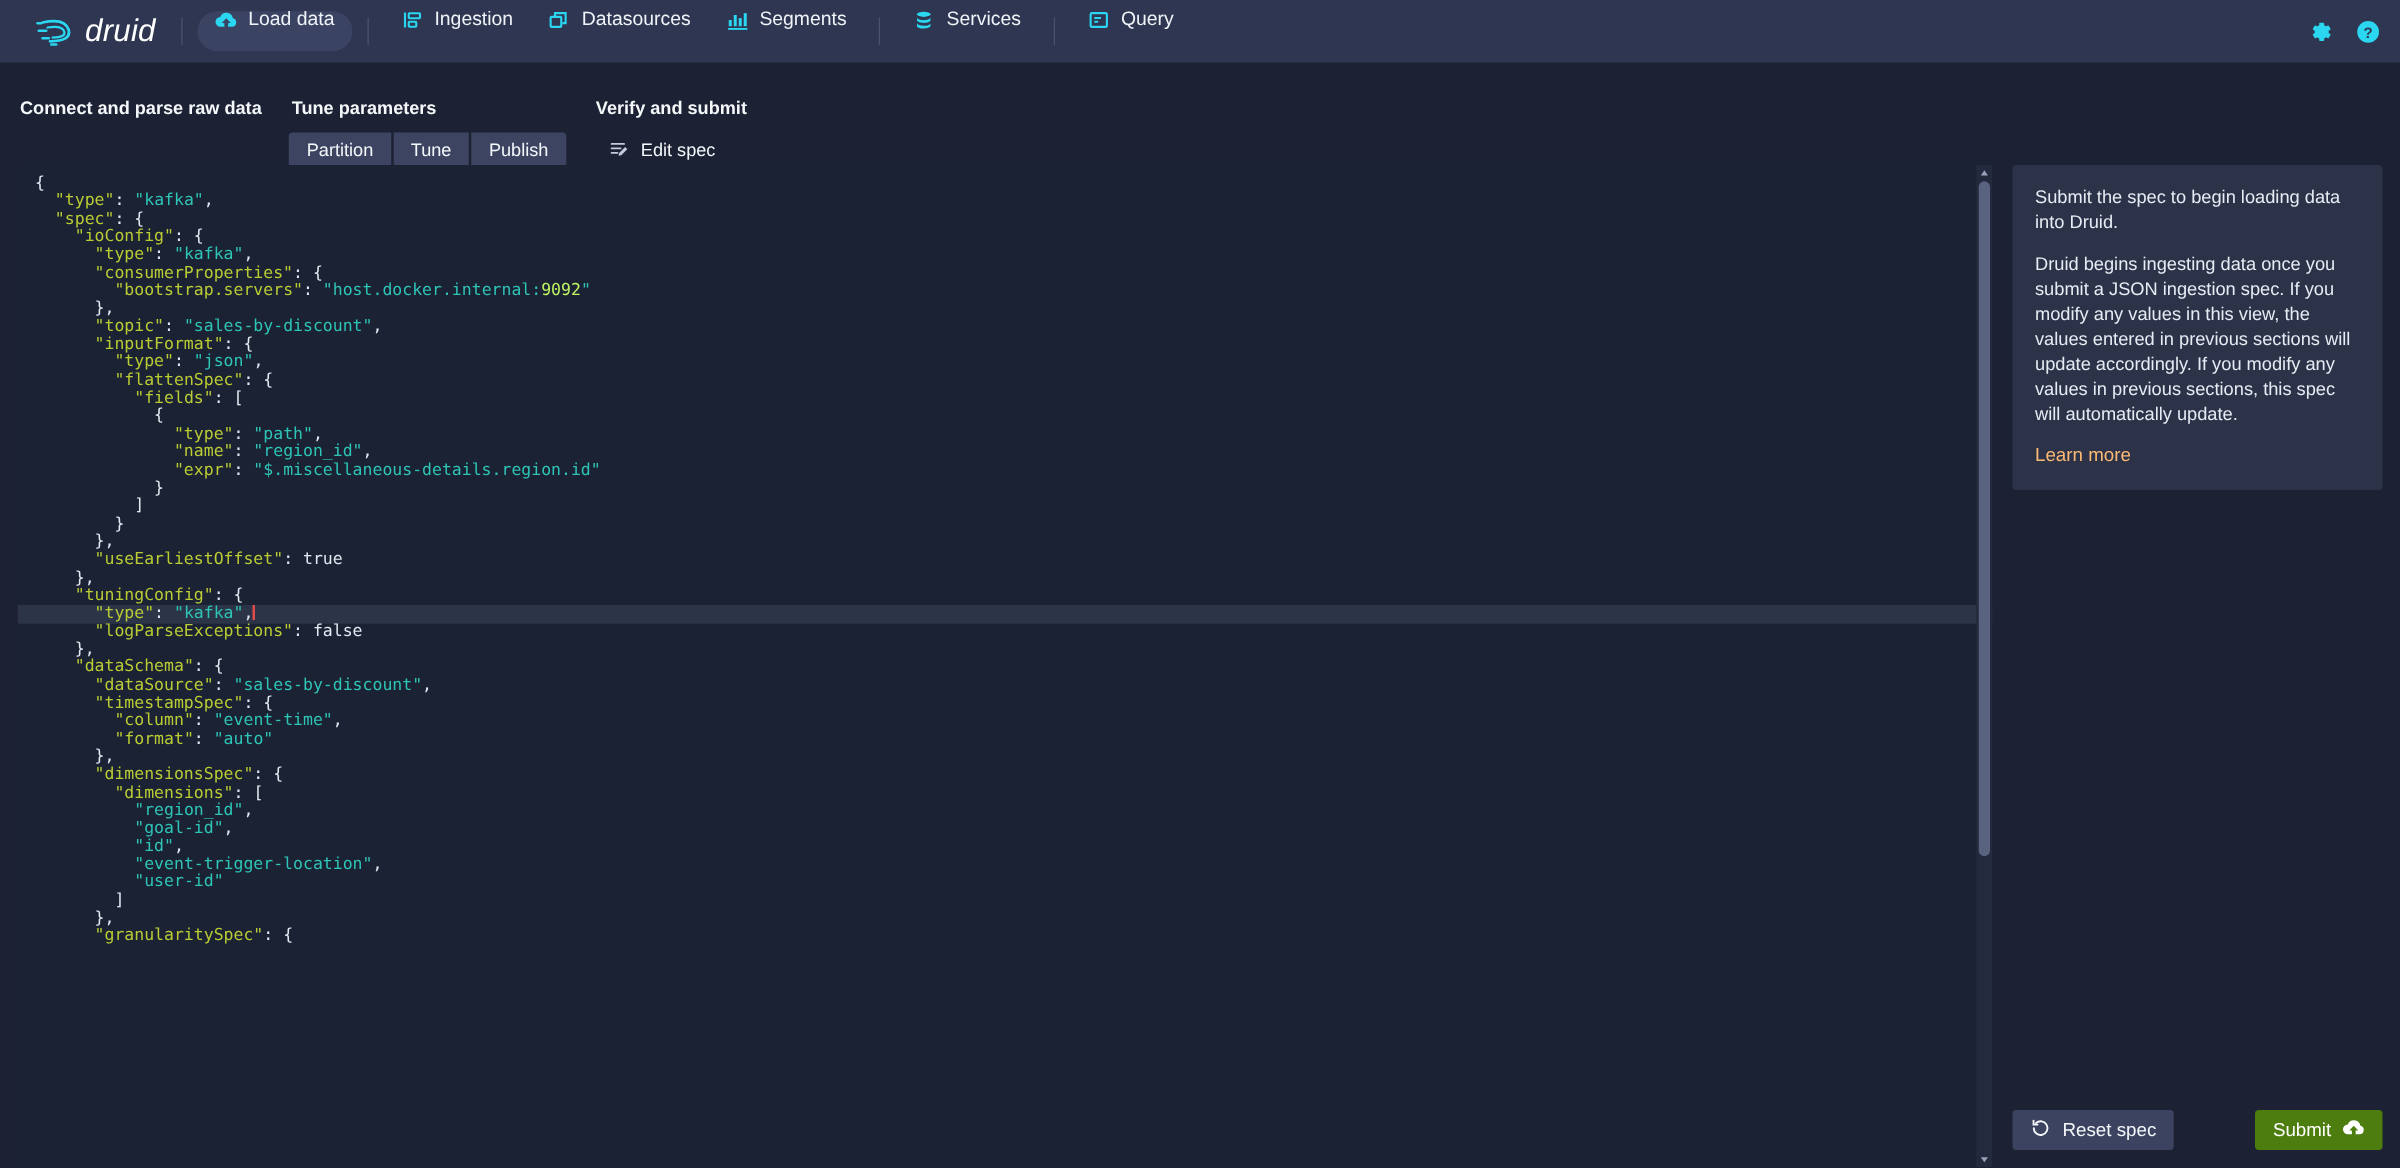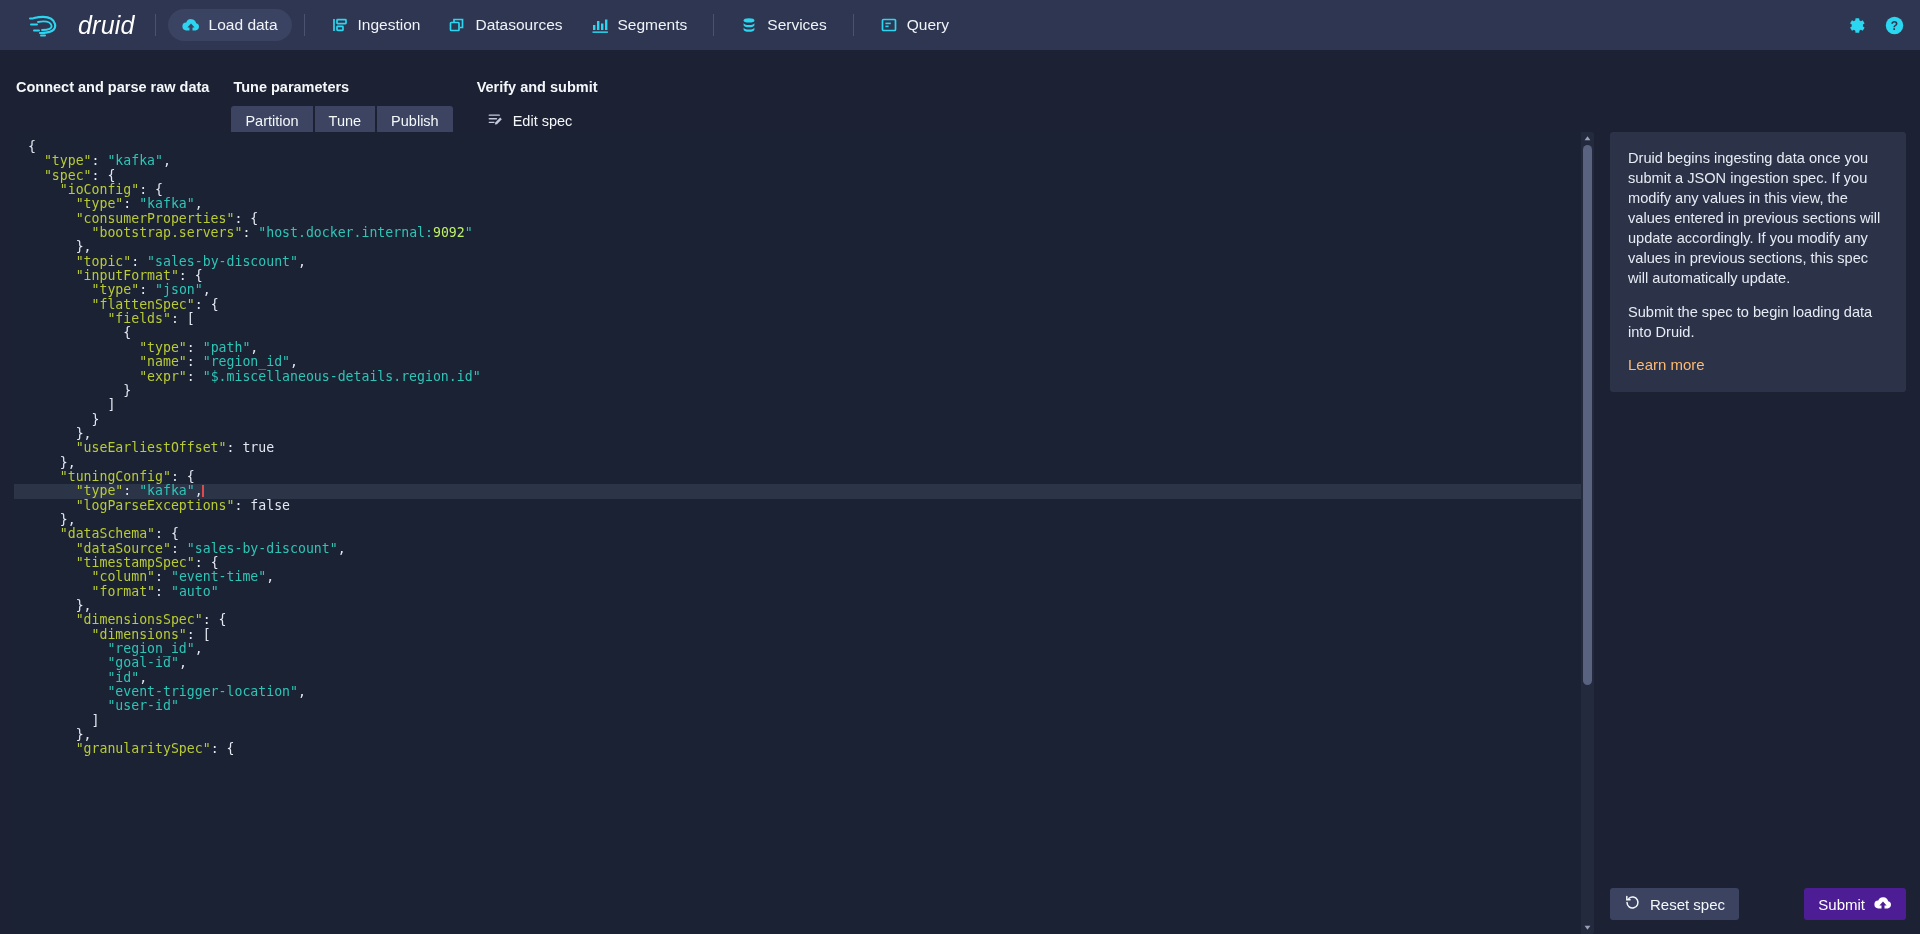--- a/index.html
+++ b/index.html
@@ -18,45 +18,44 @@
     height: 50px;
     background: #2f3651;
     display: flex;
     align-items: center;
     padding: 0 18px;
     position: relative;
   }
   .brand {
     display: flex;
     align-items: center;
-    gap: 10px;
     padding: 0 8px 0 10px;
     height: 50px;
   }
   .brand-logo { width: 40px; height: 28px; flex: 0 0 auto; }
   .brand-name {
     font-size: 25px;
     font-style: italic;
     font-weight: 400;
     letter-spacing: .2px;
     color: #ffffff;
   }
   .nav-divider {
     width: 1px;
     height: 22px;
     background: #4a5270;
     margin: 0 12px;
     flex: 0 0 auto;
   }
   .nav-item {
     display: flex;
-    align-items: center;
+    align-items: flex-end;
     gap: 9px;
     height: 32px;
-    padding: 0 14px;
+    padding: 16px 14px;
     border-radius: 16px;
     cursor: pointer;
     white-space: nowrap;
   }
   .nav-item .nav-label {
     font-size: 15.5px;
     color: #f0f3f8;
   }
   .nav-item.active { background: #3b4363; }
   .nav-icon { width: 18px; height: 18px; display: block; flex: 0 0 auto; }
@@ -244,21 +243,21 @@
     align-items: center;
     gap: 9px;
     cursor: pointer;
     padding: 0 14px;
   }
   .btn-reset {
     background: #3b4361;
     color: #f5f8fa;
   }
   .btn-submit {
-    background: #4c1d95;
+    background: #4d7c0f;
     color: #ffffff;
   }
 </style>
 </head>
 <body>
 
 <div class="navbar">
 
   <div class="brand">
     <span class="brand-logo">
@@ -414,22 +413,22 @@
       <span class="ed-arrow">
         <svg viewBox="0 0 10 10" width="9" height="9">
             <path d="M5 7.5L1.8 3h6.4z" fill="#98a2bd"></path>
           </svg>
       </span>
     </div>
   </div>
 
   <div class="side">
     <div class="info-card">
+      <p>Submit the spec to begin loading data into Druid.</p>
       <p>Druid begins ingesting data once you submit a JSON ingestion spec. If you modify any values in this view, the values entered in previous sections will update accordingly. If you modify any values in previous sections, this spec will automatically update.</p>
-      <p>Submit the spec to begin loading data into Druid.</p>
       <a class="learn-more">Learn more</a>
     </div>
 
     <div class="side-spacer"></div>
 
     <div class="side-actions">
       <button class="btn btn-reset">
         <span>
           <svg viewBox="0 0 18 18" width="17" height="17" fill="none" stroke="#f5f8fa" stroke-width="1.6" stroke-linecap="round">
             <path d="M3.2 9a5.8 5.8 0 1 0 1.9-4.3"></path>

